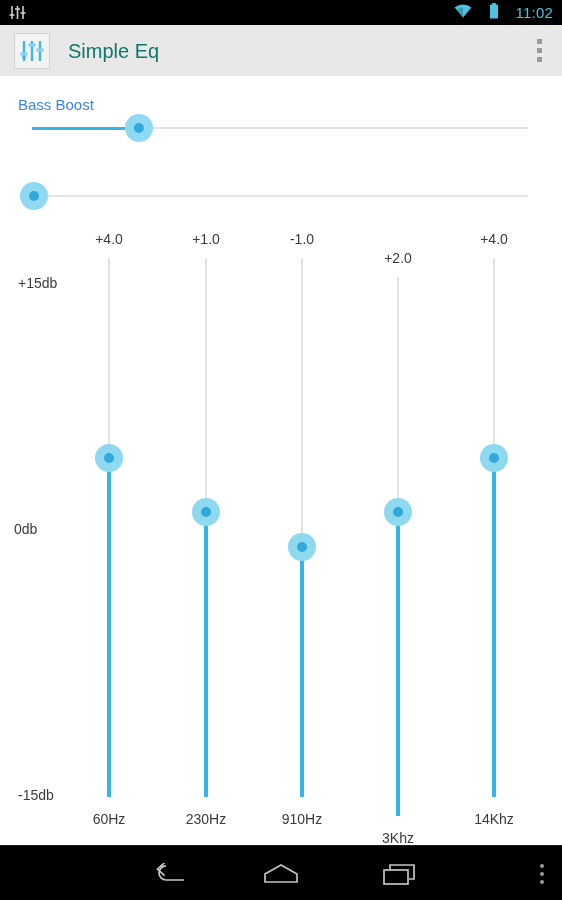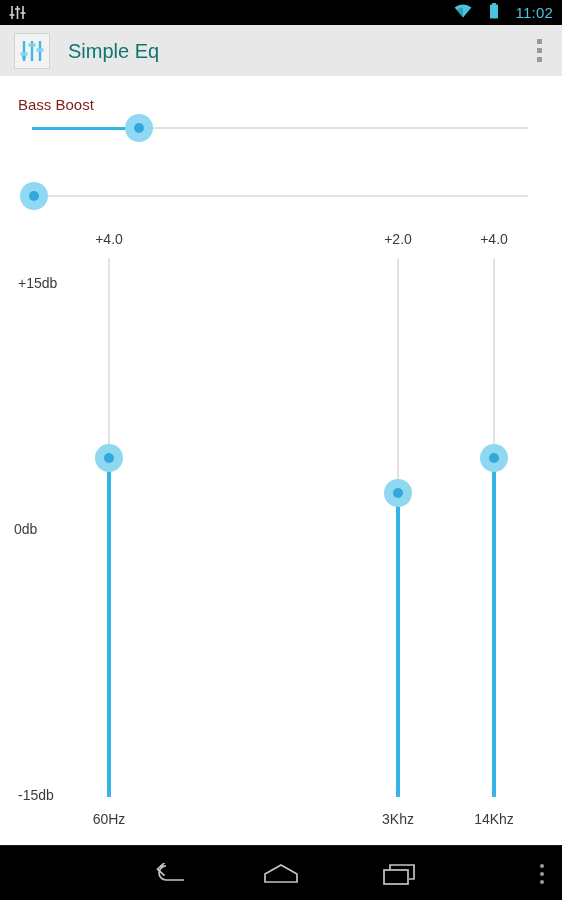--- a/index.html
+++ b/index.html
@@ -88,21 +88,21 @@
   .content {
     position: absolute;
     left: 0; top: 76px;
     width: 562px; height: 769px;
     background: #ffffff;
   }
 
   .section-label {
     position: absolute;
     font-size: 15px;
-    color: #7f1d1d;
+    color: #3b82f6;
     white-space: nowrap;
     text-align: center;
   }
 
   
   .hslider {
     position: absolute;
     height: 30px;
   }
   .hslider .track-bg {
@@ -315,23 +315,37 @@
     <div class="eq-axis-label" style="left:18px; top:711px;">-15db</div>
 
     <div class="band" style="left:109px;">
       <div class="band-value">+4.0</div>
       <span class="vtrack-bg" style="top:182px; height:539px;"></span>
       <span class="vtrack-fill" style="top:382px; height:339px;"></span>
       <span class="vthumb" style="top:382px;"></span>
       <div class="band-freq">60Hz</div>
     </div>
 
-
-
-    <div class="band" style="left:398px;">
+    <div class="band" style="left:206px;">
+      <div class="band-value">+1.0</div>
+      <span class="vtrack-bg" style="top:182px; height:539px;"></span>
+      <span class="vtrack-fill" style="top:436px; height:285px;"></span>
+      <span class="vthumb" style="top:436px;"></span>
+      <div class="band-freq">230Hz</div>
+    </div>
+
+    <div class="band" style="left:302px;">
+      <div class="band-value">-1.0</div>
+      <span class="vtrack-bg" style="top:182px; height:539px;"></span>
+      <span class="vtrack-fill" style="top:471px; height:250px;"></span>
+      <span class="vthumb" style="top:471px;"></span>
+      <div class="band-freq">910Hz</div>
+    </div>
+
+    <div class="band" style="left:398px;margin-top:19px;">
       <div class="band-value">+2.0</div>
       <span class="vtrack-bg" style="top:182px; height:539px;"></span>
       <span class="vtrack-fill" style="top:417px; height:304px;"></span>
       <span class="vthumb" style="top:417px;"></span>
       <div class="band-freq">3Khz</div>
     </div>
 
     <div class="band" style="left:494px;">
       <div class="band-value">+4.0</div>
       <span class="vtrack-bg" style="top:182px; height:539px;"></span>

